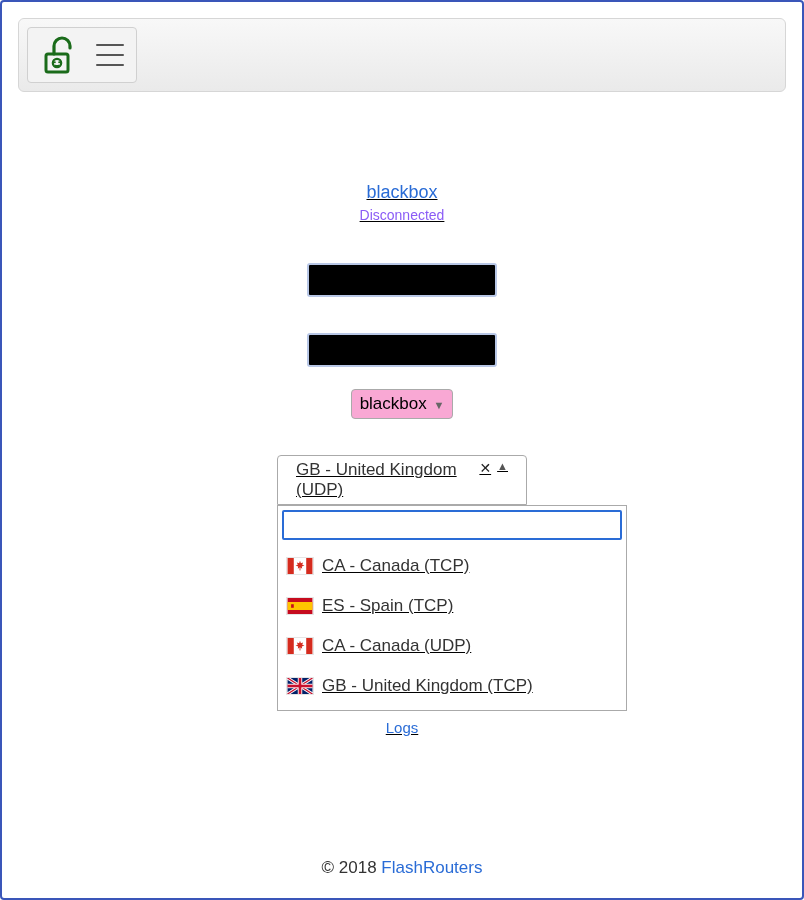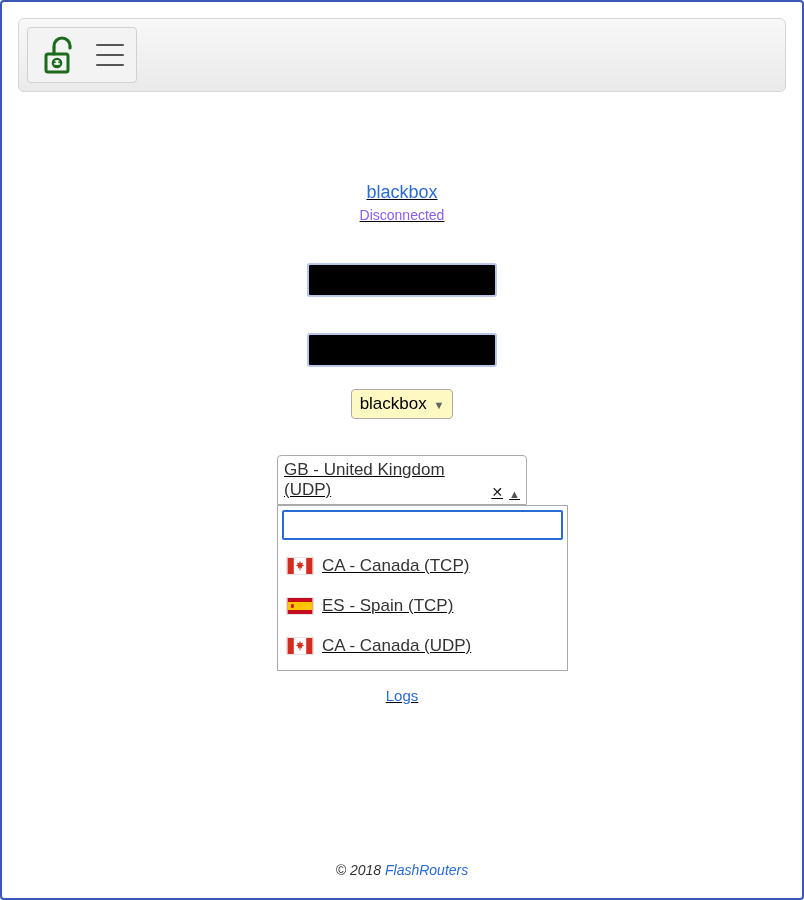--- a/index.html
+++ b/index.html
@@ -48,42 +48,42 @@
   .blackbox-field.first { margin-top: 40px; }
   .blackbox-field.second { margin-top: 36px; }
 
   .select-provider {
     margin-top: 22px;
     display: inline-block;
     border: 1px solid #aaa;
     border-radius: 4px;
     padding: 4px 8px;
     font-size: 17px;
-    background: #fef9c3;
+    background: #f9a8d4;
     cursor: pointer;
   }
   .select-provider .caret { font-size: 11px; color: #666; margin-left: 2px; }
 
   .combo-wrapper { margin: 36px auto 0; width: 250px; text-align: left; position: relative; }
   .combo-selected {
     border: 1px solid #aaa;
     border-radius: 4px 4px 0 0;
-    padding: 4px 6px;
+    padding: 4px 18px;
     font-size: 17px;
     color: #333;
     display: flex;
-    align-items: flex-end;
+    align-items: flex-start;
     cursor: pointer;
     background: #fff;
   }
   .combo-selected .close-x { margin-left: auto; font-size: 14px; color: #222; padding: 0 2px; cursor: pointer; }
   .combo-selected .up-caret { margin-left: 4px; font-size: 11px; color: #555; }
 
   .dropdown-panel {
-    width: 291px;
+    width: 350px;
     border: 1px solid #aaa;
     background: #fff;
     padding: 4px;
   }
   .dropdown-search {
     width: 100%;
     height: 30px;
     border: 2px solid #2a6cd6;
     border-radius: 2px;
     padding: 2px 6px;
@@ -104,23 +104,23 @@
     color: #333;
     cursor: pointer;
   }
   .flag { width: 28px; height: 18px; display: inline-block; border: 1px solid rgba(0,0,0,0.1); }
 
   
   .dropdown-list::-webkit-scrollbar { width: 12px; }
   .dropdown-list::-webkit-scrollbar-thumb { background: #b8b8b8; border-radius: 6px; }
   .dropdown-list::-webkit-scrollbar-track { background: #f0f0f0; border-radius: 6px; }
 
-  .logs-link { display: block; margin-top: 16px; color: #2a6cd6; font-size: 15px; text-align: center; cursor: pointer; }
-
-  .footer { text-align: center; font-size: 14px; color: #333; position: absolute; left: 0; right: 0; bottom: 22px; font-style: italic; }
+  .logs-link { display: block; margin-top: 8px; color: #2a6cd6; font-size: 15px; text-align: center; cursor: pointer; }
+
+  .footer { text-align: center; font-size: 17px; color: #333; position: absolute; left: 0; right: 0; bottom: 22px; }
   .footer a { color: #2a6cd6; text-decoration: none; }
 </style>
 </head>
 <body>
 
 <div class="topbar">
   <div class="logo-hamburger-box">
     <span>
       <svg class="logo-svg" viewBox="0 0 40 42">
         <path d="M 14 20 L 14 12 A 8 8 0 0 1 30 12 L 30 14" fill="none" stroke="#1a6b1a" stroke-width="3.2" stroke-linecap="round"></path>
@@ -181,20 +181,32 @@
           <div class="dropdown-item">
             <svg class="flag" viewBox="0 0 28 18">
               <rect width="28" height="18" fill="#fff"></rect>
               <rect width="7" height="18" fill="#d52b1e"></rect>
               <rect x="21" width="7" height="18" fill="#d52b1e"></rect>
               <path d="M14 3 L15 6 L17.5 5 L16.5 7.5 L19 8.5 L16 9.5 L16.5 12 L14 10.5 L11.5 12 L12 9.5 L9 8.5 L11.5 7.5 L10.5 5 L13 6 Z" fill="#d52b1e"></path>
               <rect x="13.5" y="10" width="1" height="4" fill="#d52b1e"></rect>
             </svg>
             <span>CA - Canada (UDP)</span>
           </div>
+          <div class="dropdown-item">
+            <svg class="flag" viewBox="0 0 28 18">
+              <rect width="28" height="18" fill="#012169"></rect>
+              <path d="M0 0 L28 18 M28 0 L0 18" stroke="#fff" stroke-width="3.5"></path>
+              <path d="M0 0 L28 18 M28 0 L0 18" stroke="#c8102e" stroke-width="1.5"></path>
+              <rect x="11.5" width="5" height="18" fill="#fff"></rect>
+              <rect y="6.5" width="28" height="5" fill="#fff"></rect>
+              <rect x="12.5" width="3" height="18" fill="#c8102e"></rect>
+              <rect y="7.5" width="28" height="3" fill="#c8102e"></rect>
+            </svg>
+            <span>GB - United Kingdom (TCP)</span>
+          </div>
         </div>
     </div>
   </div>
 
   <a class="logs-link">Logs</a>
 </div>
 
 <div class="footer">
   <span>© 2018 </span><a href="#">FlashRouters</a>
 </div>

